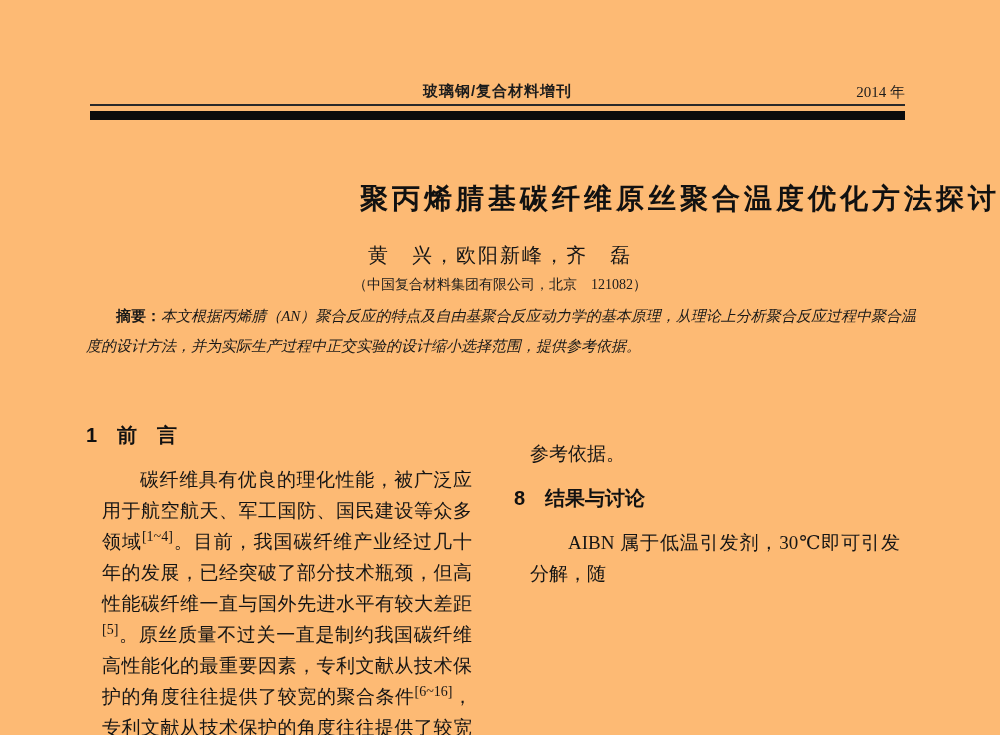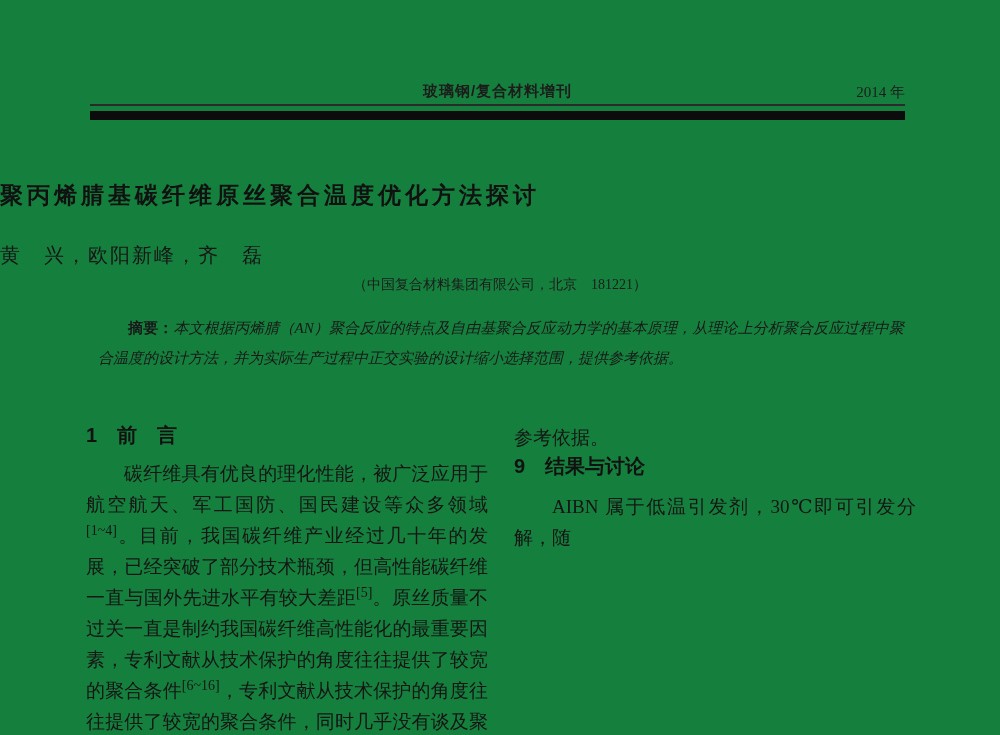--- a/index.html
+++ b/index.html
@@ -1,50 +1,50 @@
 <!DOCTYPE html>
 <html lang="zh"><head>
 <meta charset="utf-8">
 <style>
   html,body { margin:0; padding:0; background:#e8e8e8; }
   .page {
     position:relative; width:1000px; height:735px; margin:0 auto;
-    background:#15803d; overflow:hidden; color:#161616;
+    background:#fdba74; overflow:hidden; color:#161616;
     font-family:"Liberation Serif","DejaVu Serif",serif;
   }
   
   .running-head { position:absolute; top:82px; left:90px; right:95px; height:20px; }
   .journal-name {
     position:absolute; left:0; right:0; text-align:center;
     font-family:"Liberation Sans","DejaVu Sans",sans-serif;
     font-weight:bold; font-size:15px; letter-spacing:1px; color:#1c1c1c;
   }
   .year-label { position:absolute; right:0; top:1px; font-size:15px; color:#1c1c1c; }
   .rule-thin  { position:absolute; top:104px; left:90px; width:815px; height:2px; background:#2a2a2a; }
   .rule-thick { position:absolute; top:111px; left:90px; width:815px; height:9px; background:#0c0c0c; }
 
   
   .article-title {
-    position:absolute; top:180px; left:0; width:100%; text-align:left;
+    position:absolute; top:180px; left:0; width:100%; text-align:right;
     font-family:"Liberation Sans","DejaVu Sans",sans-serif;
-    font-weight:bold; font-size:23px; letter-spacing:4px; color:#111;
+    font-weight:bold; font-size:28px; letter-spacing:4px; color:#111;
   }
   .authors-line {
-    position:absolute; top:242px; left:0; width:100%; 
+    position:absolute; top:242px; left:0; width:100%; text-align:center;
     font-size:20px; letter-spacing:2px; color:#161616;
   }
   .affiliation-line {
     position:absolute; top:276px; left:0; width:100%; text-align:center;
     font-size:14px; color:#1b1b1b;
   }
 
   
   .meta-block { position:absolute; top:301px; left:86px; width:830px; }
   .abstract-para {
-    margin:12px; font-size:15px; line-height:30px; text-align:justify;
+    margin:0; font-size:15px; line-height:30px; text-align:justify;
     text-indent:2em; font-style:italic; color:#181818;
   }
   .inline-label {
     font-style:normal; font-weight:bold;
     font-family:"Liberation Sans","DejaVu Sans",sans-serif;
   }
   .keywords-line { margin:3px 0 0 0; font-size:15px; line-height:28px; text-indent:2em; font-style:italic; }
   .clc-line { margin:1px 0 0 0; font-size:15px; line-height:28px; text-indent:2em; font-style:normal; }
   .clc-pair2 { margin-left:2.2em; }
   .plain-value { font-style:normal; }
@@ -52,51 +52,51 @@
   
   .columns { position:absolute; top:422px; left:86px; width:830px; display:flex; gap:26px; }
   .col { width:402px; }
   .sec-heading {
     margin:0 0 10px 0; font-size:20px; line-height:26px; font-weight:bold;
     font-family:"Liberation Sans","DejaVu Sans",sans-serif; color:#111;
   }
   .col + .col .sec-heading { margin-top:0; }
   .sec-heading.spaced { margin-top:30px; margin-bottom:12px; }
   .body-para {
-    margin:0; font-size:19px; line-height:31px; text-align:justify;
+    margin:16px; font-size:19px; line-height:31px; text-align:justify;
     text-indent:2em; color:#151515;
   }
   .body-para.noindent { text-indent:0; }
   .body-para sup { font-size:14px; line-height:0; vertical-align:super; }
 </style>
 </head>
 <body>
 
 <div class="page">
 
   <div class="running-head">
     <div class="journal-name">玻璃钢/复合材料增刊</div>
     <div class="year-label">2014 年</div>
   </div>
   <div class="rule-thin"></div>
   <div class="rule-thick"></div>
 
   <div class="article-title">聚丙烯腈基碳纤维原丝聚合温度优化方法探讨</div>
   <div class="authors-line">黄　兴，欧阳新峰，齐　磊</div>
-  <div class="affiliation-line">（中国复合材料集团有限公司，北京　181221）</div>
+  <div class="affiliation-line">（中国复合材料集团有限公司，北京　121082）</div>
 
   <div class="meta-block">
     <p class="abstract-para"><span class="inline-label">摘要：</span><span>本文根据丙烯腈（AN）聚合反应的特点及自由基聚合反应动力学的基本原理，从理论上分析聚合反应过程中聚合温度的设计方法，并为实际生产过程中正交实验的设计缩小选择范围，提供参考依据。</span></p>
   </div>
 
   <div class="columns">
     <div class="col">
         <h3 class="sec-heading">1　前　言</h3>
         <p class="body-para"><span>碳纤维具有优良的理化性能，被广泛应用于航空航天、军工国防、国民建设等众多领域</span><sup>[1~4]</sup><span>。目前，我国碳纤维产业经过几十年的发展，已经突破了部分技术瓶颈，但高性能碳纤维一直与国外先进水平有较大差距</span><sup>[5]</sup><span>。原丝质量不过关一直是制约我国碳纤维高性能化的最重要因素，专利文献从技术保护的角度往往提供了较宽的聚合条件</span><sup>[6~16]</sup><span>，专利文献从技术保护的角度往往提供了较宽的聚合条件，同时几乎没有谈及聚合温度的选择依据</span></p>
       </div>
     <div class="col">
         <p class="body-para noindent"><span>参考依据。</span></p>
-        <h3 class="sec-heading spaced">9　结果与讨论</h3>
+        <h3 class="sec-heading spaced">8　结果与讨论</h3>
         <p class="body-para"><span>AIBN 属于低温引发剂，30℃即可引发分解，随</span></p>
       </div>
   </div>
 
 </div>
 
 </body></html>

